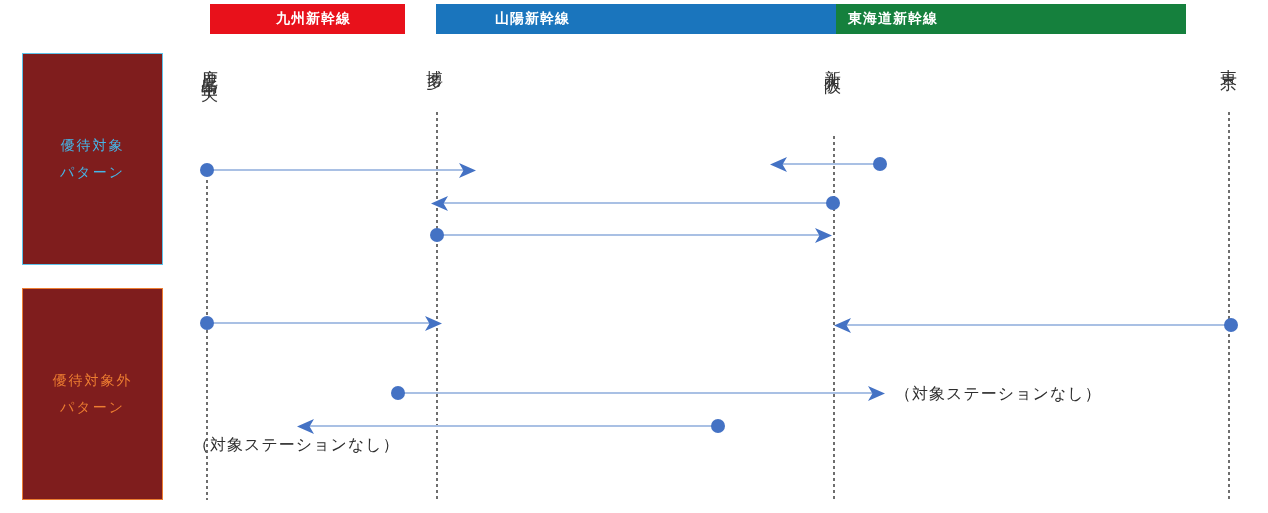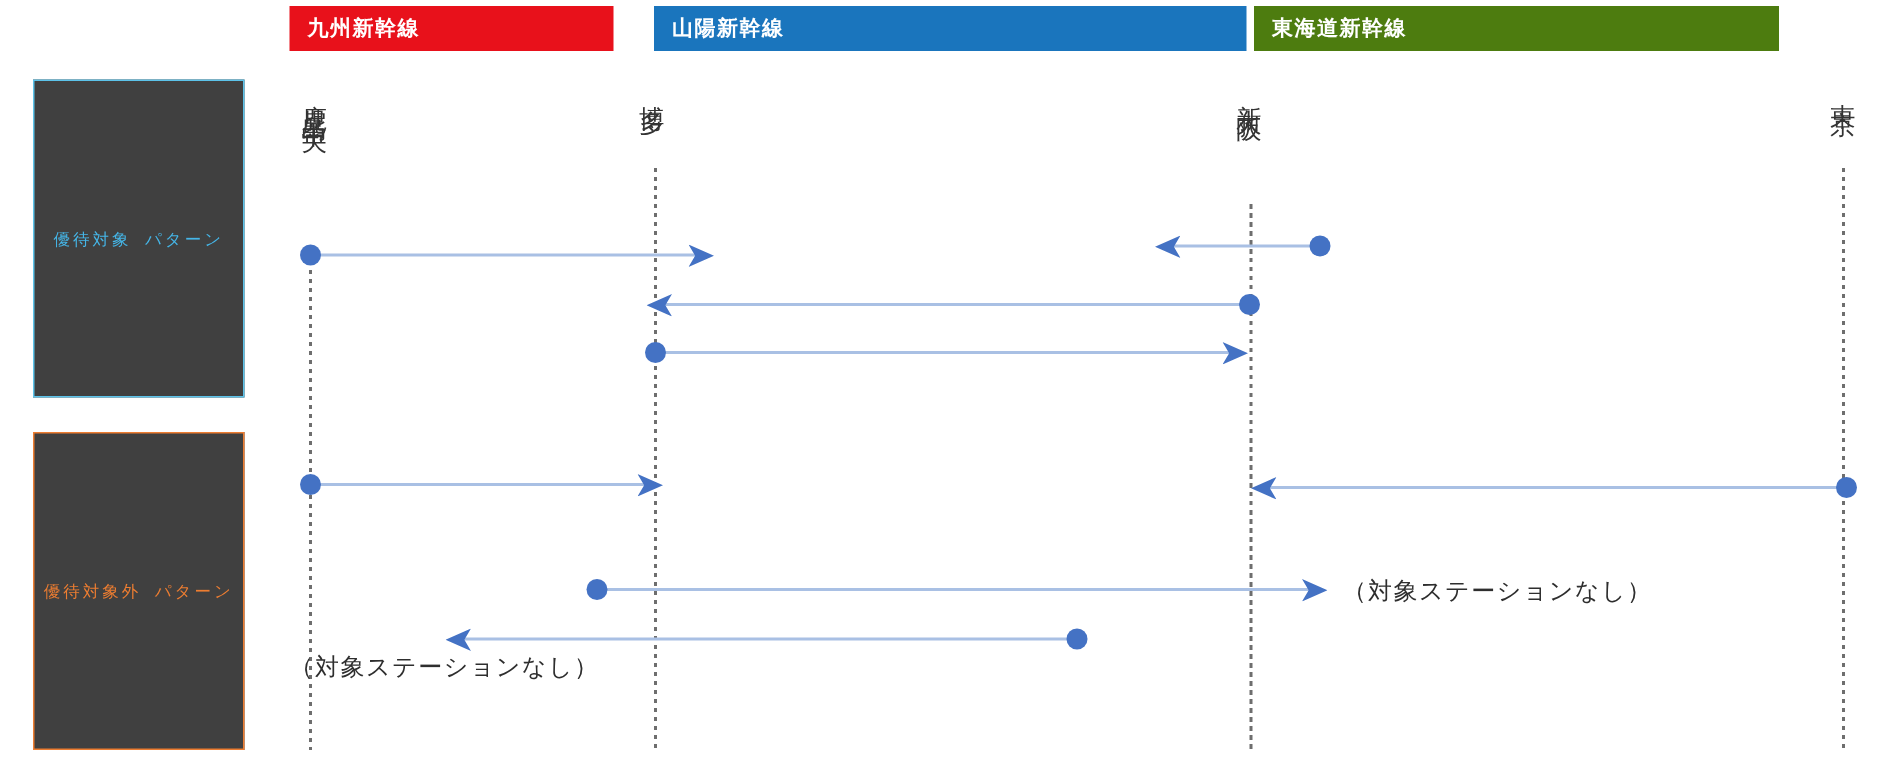--- a/index.html
+++ b/index.html
@@ -2,37 +2,37 @@
 <html><head>
 <meta charset="utf-8">
 <style>
   html,body{margin:0;padding:0;background:#fff;}
   body{font-family:"Liberation Sans","DejaVu Sans",sans-serif;}
   #diagram{position:relative;width:1268px;height:513px;background:#fff;overflow:hidden;}
 
   
   .bar{position:absolute;top:4px;height:30px;display:flex;align-items:center;}
   .bar span{color:#fff;font-size:14px;font-weight:bold;padding-left:12px;letter-spacing:1px;white-space:nowrap;}
-  .bar-kyushu{left:193px;width:216px;background:#e8111b;}
-  .bar-sanyo{left:436px;width:395px;background:#1a75bd;}
-  .bar-tokaido{left:836px;width:350px;background:#4d7c0f;}
+  .bar-kyushu{left:210px;width:195px;background:#e8111b;justify-content:center;}
+  .bar-sanyo{left:436px;width:395px;background:#1a75bd;padding-left:47px;}
+  .bar-tokaido{left:836px;width:350px;background:#15803d;}
 
   
   .station{position:absolute;top:56px;width:20px;color:#333;font-size:17px;
            writing-mode:vertical-rl;text-orientation:upright;letter-spacing:4px;
            text-align:left;line-height:20px;white-space:nowrap;}
 
   
   .vline{position:absolute;width:2px;
          background:repeating-linear-gradient(to bottom,#6e6e6e 0 3px,transparent 3px 6px);}
 
   
-  .pbox{position:absolute;left:22px;width:139px;height:210px;background:#404040;
-        display:flex;flex-direction:row;align-items:center;justify-content:center;
-        gap:9px;font-size:11px;letter-spacing:2px;}
+  .pbox{position:absolute;left:22px;width:139px;height:210px;background:#7f1d1d;
+        display:flex;flex-direction:column;align-items:center;justify-content:center;
+        gap:9px;font-size:14px;letter-spacing:2px;}
   .pbox-eligible{top:53px;border:1.5px solid #5cc3ea;color:#45b6e8;}
   .pbox-noneligible{top:288px;border:1.5px solid #ed7d31;color:#ed7d31;}
 
   
   .shaft{position:absolute;height:2px;background:#a9c0e4;}
   .head{position:absolute;width:17px;height:15px;background:#4472c4;}
   .head.right{clip-path:polygon(100% 50%,0 0,26% 50%,0 100%);}
   .head.left{clip-path:polygon(0 50%,100% 0,74% 50%,100% 100%);}
   .dot{position:absolute;width:14px;height:14px;border-radius:50%;background:#4472c4;}
 

